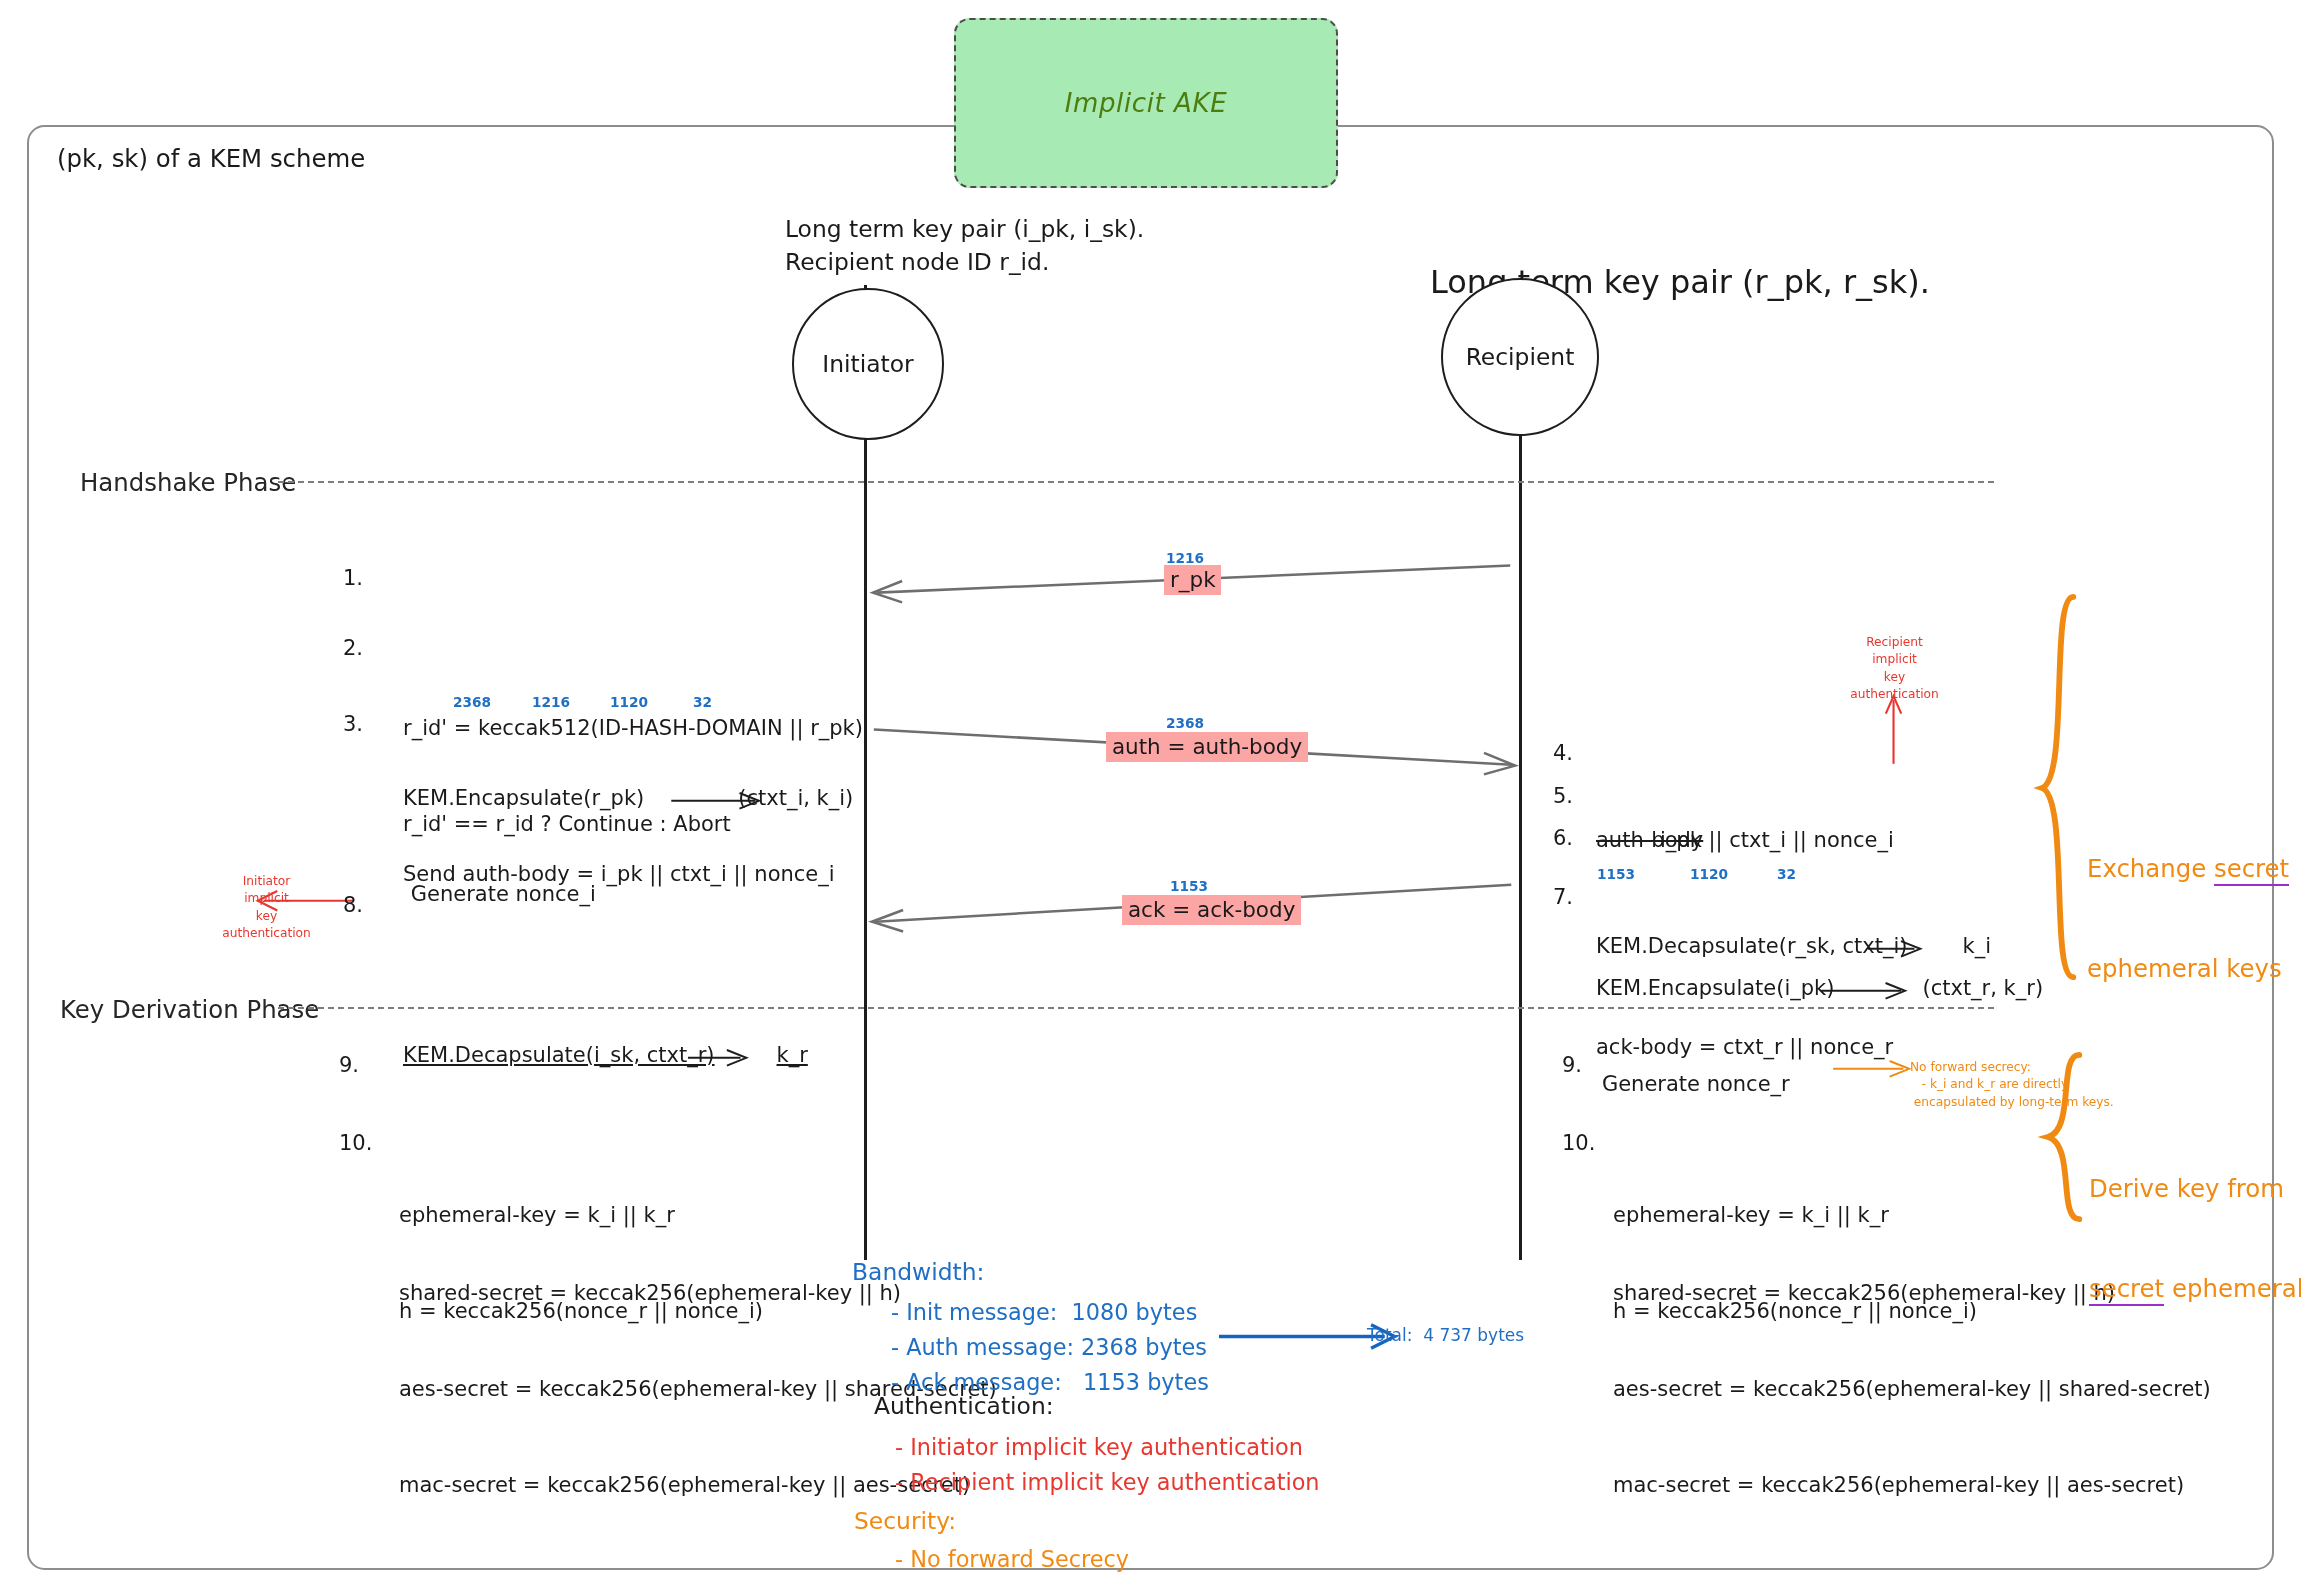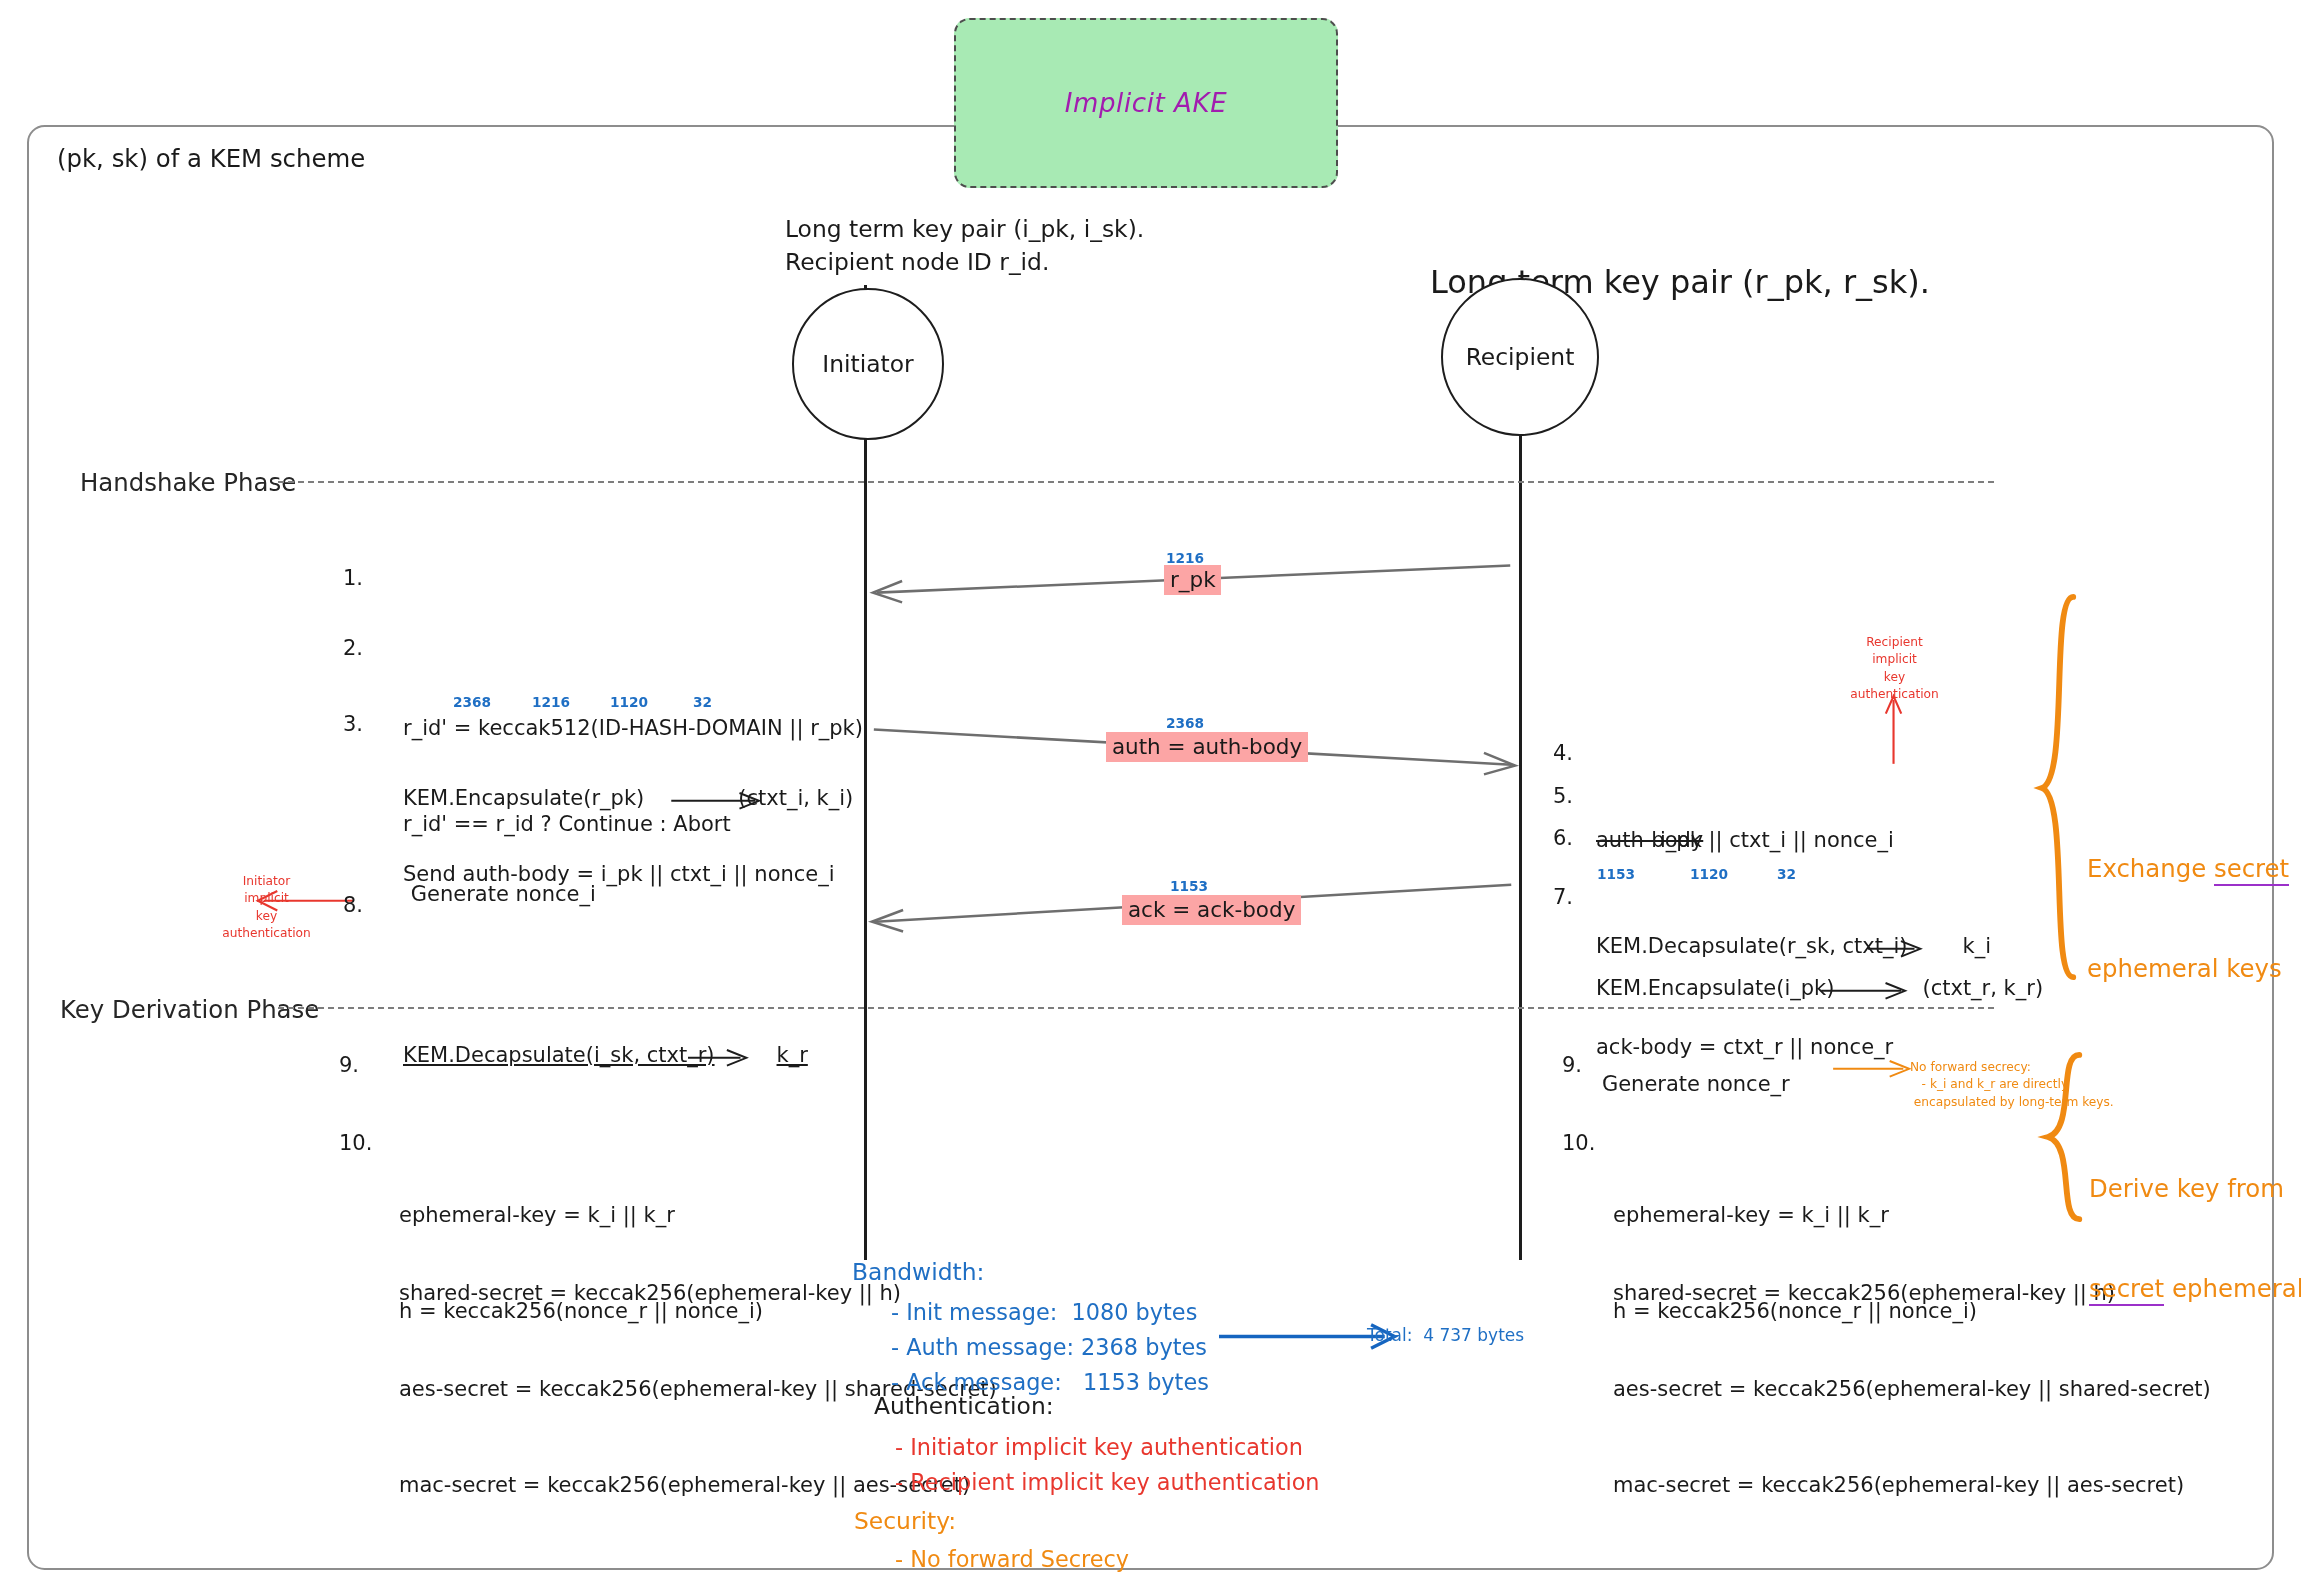--- a/index.html
+++ b/index.html
@@ -17,21 +17,21 @@
     border:2px solid #8d8d8d;border-radius:17.6px;background:transparent;
   }
 
   
   #title-badge{
     left:954px;top:17.6px;width:380px;height:166px;
     background:#a8eab4;border:2.4px dashed #4d4d4d;border-radius:15.6px;
     display:flex;align-items:center;justify-content:center;
     z-index:6;
   }
-  #title-badge .t{font-size:26px;font-style:italic;letter-spacing:0.6px;color:#a21caf;}
+  #title-badge .t{font-size:26px;font-style:italic;letter-spacing:0.6px;color:#4d7c0f;}
 
   
   .txt{white-space:pre;line-height:1.38;}
   .hand{font-family:"DejaVu Sans", sans-serif;}
   .k-blue{color:#1f6fc4;}
   .k-red{color:#e8372e;}
   .k-orange{color:#f08a12;}
 
   
   .lifeline{position:absolute;width:2.9px;background:#1d1d1d;}

